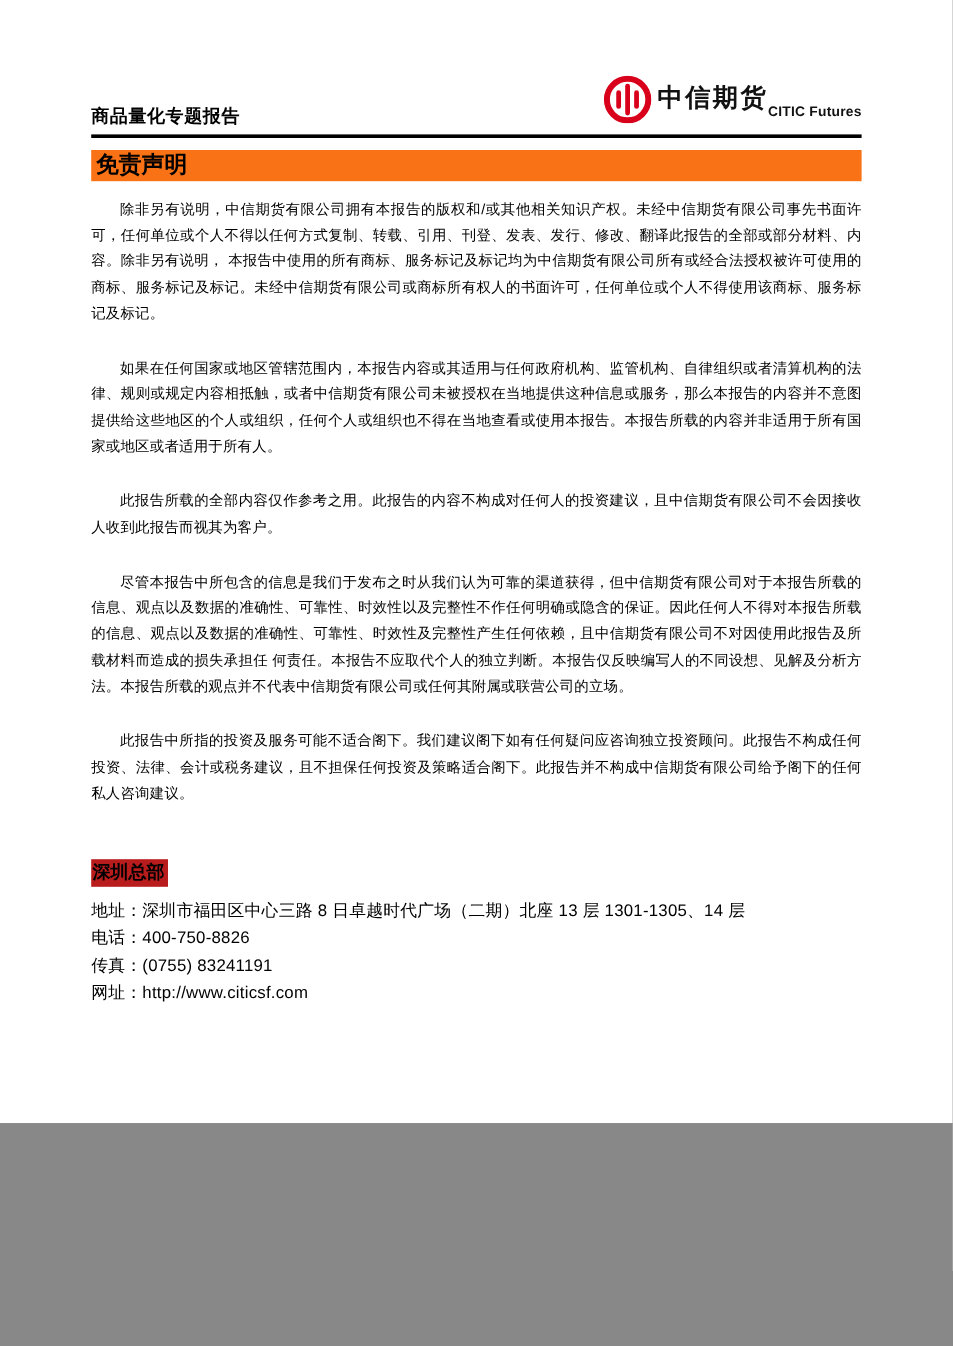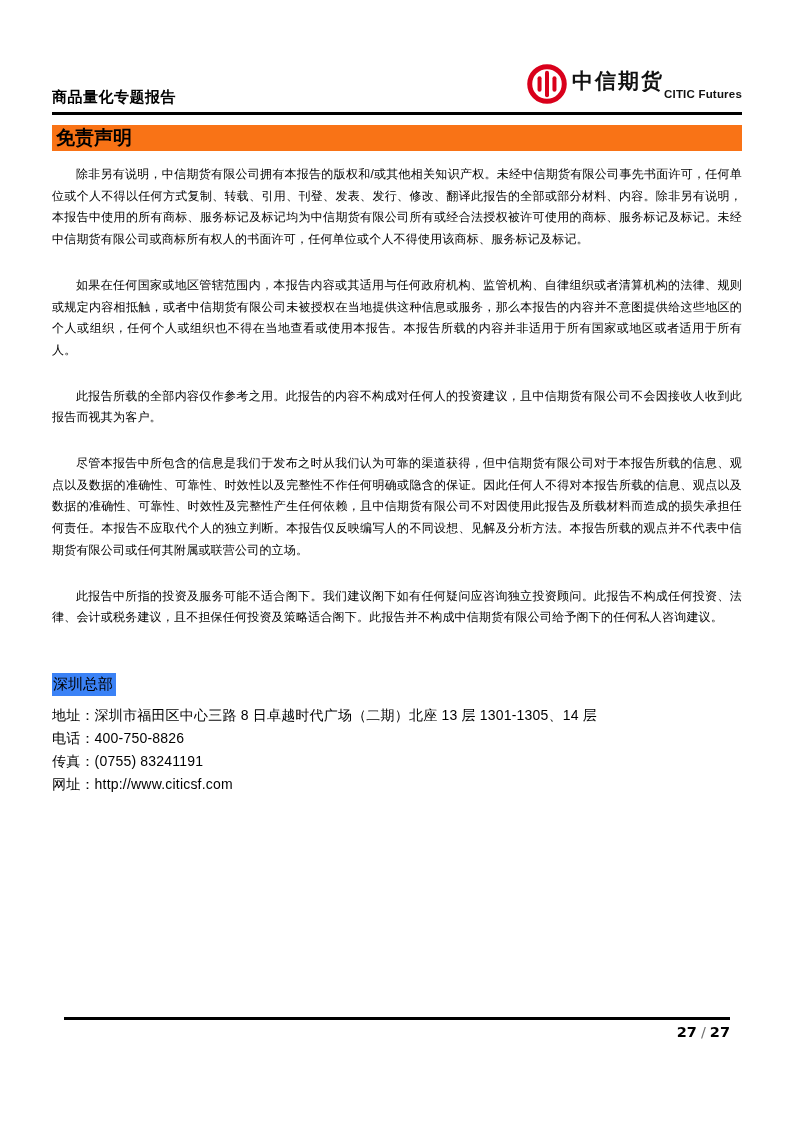--- a/index.html
+++ b/index.html
@@ -4,26 +4,26 @@
 <style>
   html, body {
     margin: 0;
     padding: 0;
     background: #888;
     font-family: "Liberation Sans", sans-serif;
   }
   .page {
     position: relative;
     width: 794px;
-    height: 1122px;
+    height: 936px;
     margin: 0 auto;
     background: #ffffff;
     color: #000000;
     box-sizing: border-box;
-    padding: 0 52px;
+    padding: 0 76px;
     overflow: hidden;
   }
   
   .page-header {
     position: relative;
     padding-top: 88px;
     padding-bottom: 5px;
     border-bottom: 3px solid #000000;
   }
   .report-type {
@@ -74,23 +74,23 @@
     text-indent: 2em;
     letter-spacing: 0.2px;
   }
   
   .contact-section { margin-top: 44px; }
   .office-title {
     margin-bottom: 8px;
   }
   .office-title span {
     display: inline-block;
-    background: #3b82f6;
+    background: #b91c1c;
     font-size: 15px;
-    font-weight: normal;
+    font-weight: bold;
     padding: 2px 3px 2px 1px;
   }
   .contact-line {
     font-size: 14px;
     line-height: 23px;
     letter-spacing: 0.2px;
   }
   .contact-line .value {
     font-family: "Liberation Sans", sans-serif;
   }

